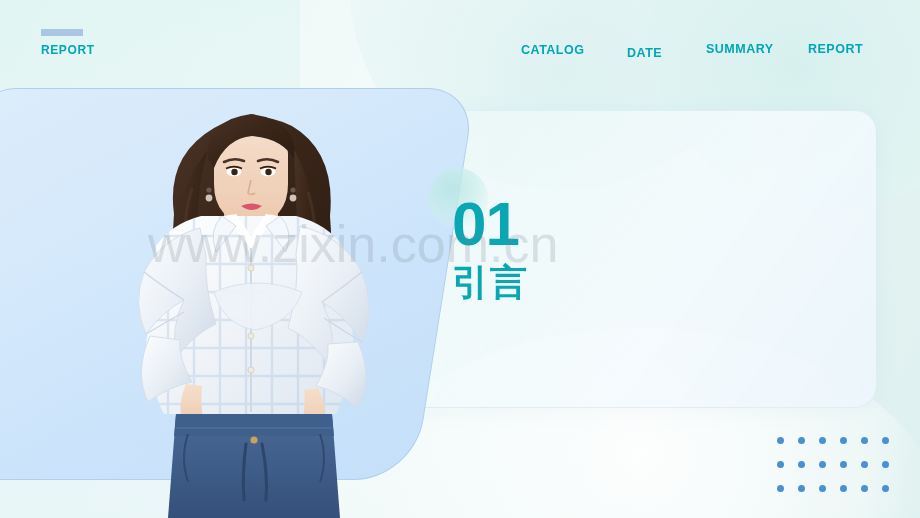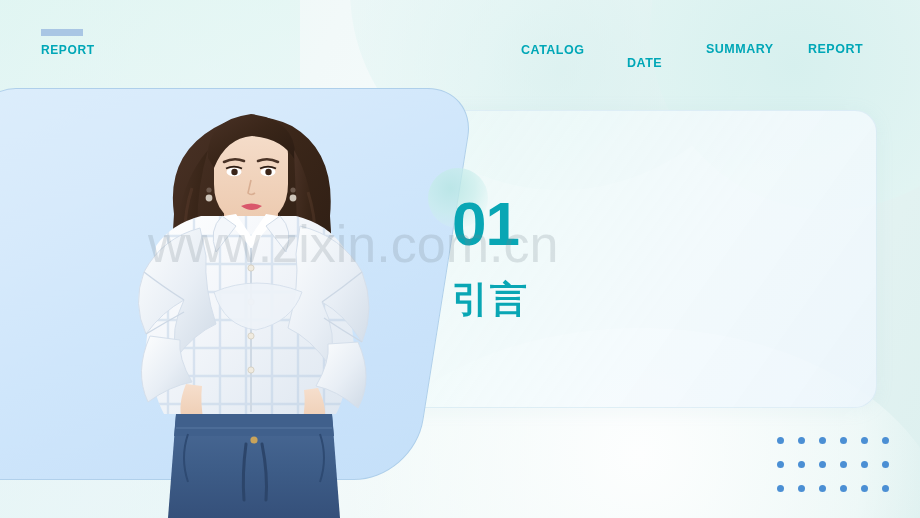--- a/index.html
+++ b/index.html
@@ -101,21 +101,21 @@
   .nav-item {
     position: absolute;
     color: #00a7b7;
     font-size: 12.5px;
     font-weight: bold;
     letter-spacing: 0.5px;
     line-height: 15px;
     cursor: pointer;
   }
   .nav-item.n0 { left: 16px;  top: 1px; }
-  .nav-item.n1 { left: 122px; top: 14px; }
+  .nav-item.n1 { left: 122px; top: 4px; }
   .nav-item.n2 { left: 201px; top: 0; }
   .nav-item.n3 { left: 303px; top: 0; width: 80px; }
 
   
   .right-card {
     position: absolute;
     left: 330px;
     top: 110px;
     width: 545px;
     height: 296px;
@@ -199,21 +199,21 @@
     font-size: 62px;
     font-weight: bold;
     line-height: 64px;
     letter-spacing: -1px;
   }
   .headline-title {
     color: #09a6b4;
     font-size: 37px;
     font-weight: bold;
     line-height: 44px;
-    margin-top: 22px;
+    margin-top: 5px;
     letter-spacing: 1px;
   }
 
   
   .dot-grid {
     position: absolute;
     left: 777px;
     top: 437px;
     display: grid;
     grid-template-columns: repeat(6, 21px);

